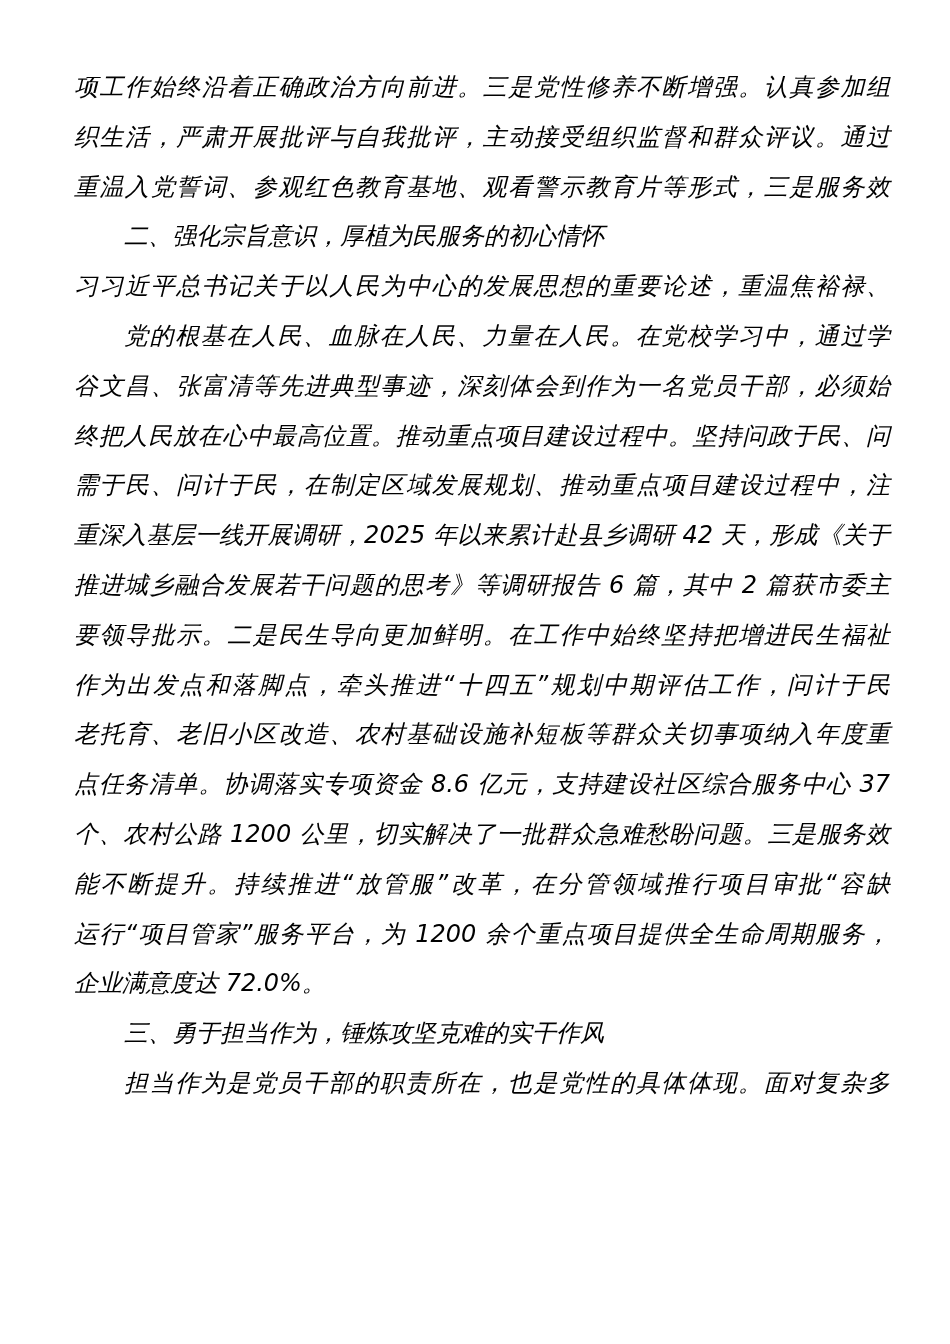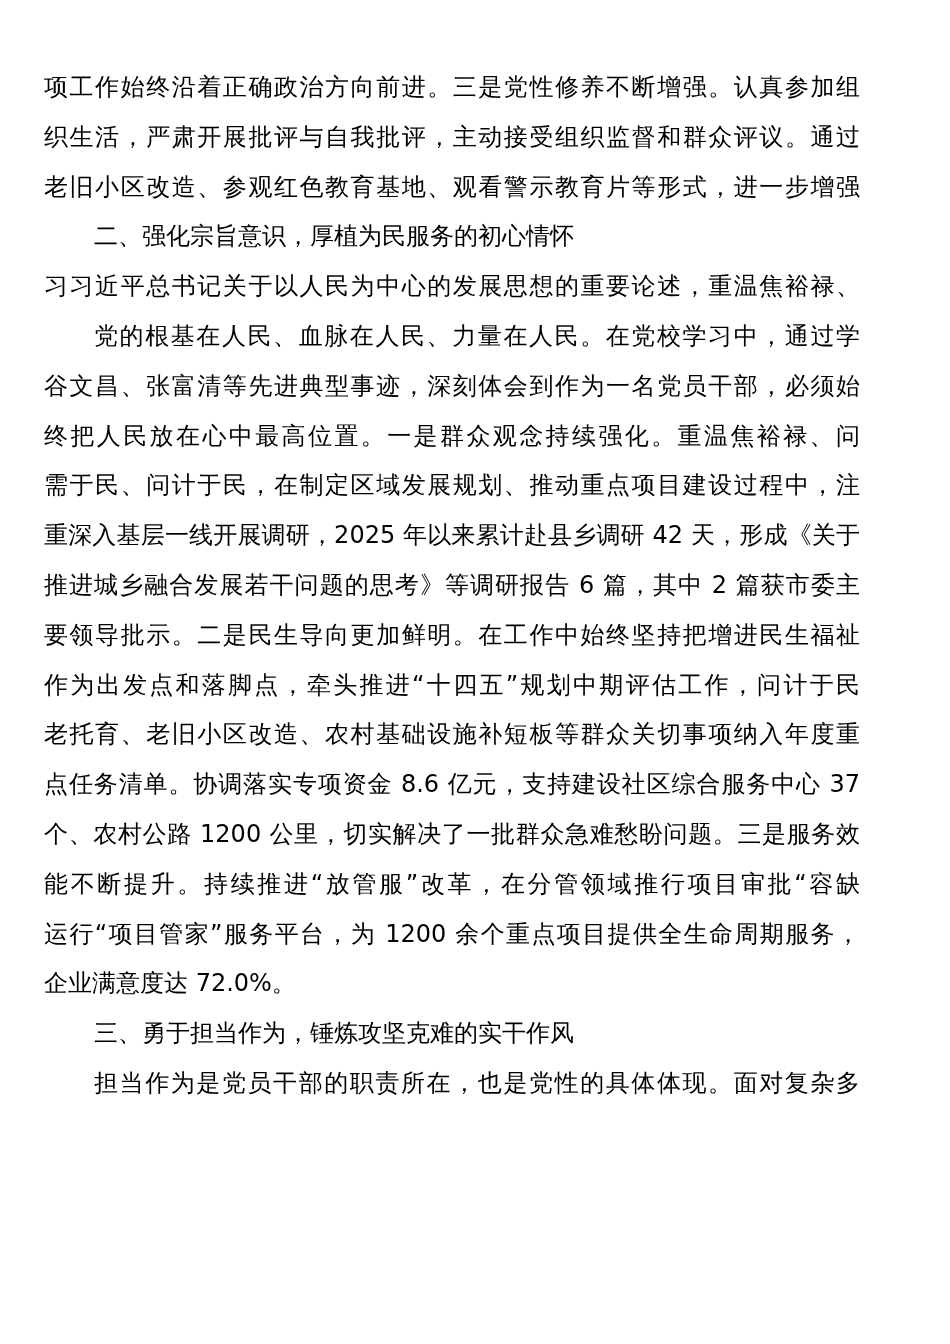--- a/index.html
+++ b/index.html
@@ -10,23 +10,24 @@
   body {
     width: 950px;
     height: 1344px;
     position: relative;
     overflow: hidden;
     font-family: "DejaVu Sans", "Liberation Sans", sans-serif;
     color: #000000;
   }
   .page {
     position: absolute;
-    left: 44px;
+    left: 74px;
     top: 63px;
     width: 816px;
+    font-style: italic;
   }
   .line {
     height: 49.8px;
     line-height: 49.8px;
     font-size: 24px;
     white-space: nowrap;
     text-align: justify;
     text-align-last: justify;
     letter-spacing: 0px;
   }
@@ -41,30 +42,30 @@
   }
 </style>
 </head>
 <body>
 
 <div class="page">
 
   <div>
     <div class="line">项工作始终沿着正确政治方向前进。三是党性修养不断增强。认真参加组</div>
     <div class="line">织生活，严肃开展批评与自我批评，主动接受组织监督和群众评议。通过</div>
-    <div class="line">老旧小区改造、参观红色教育基地、观看警示教育片等形式，进一步增强</div>
+    <div class="line">重温入党誓词、参观红色教育基地、观看警示教育片等形式，三是服务效</div>
   </div>
 
   <div class="line indent heading">二、强化宗旨意识，厚植为民服务的初心情怀</div>
 
   <div>
     <div class="line">习习近平总书记关于以人民为中心的发展思想的重要论述，重温焦裕禄、</div>
     <div class="line indent">党的根基在人民、血脉在人民、力量在人民。在党校学习中，通过学</div>
     <div class="line">谷文昌、张富清等先进典型事迹，深刻体会到作为一名党员干部，必须始</div>
-    <div class="line">终把人民放在心中最高位置。一是群众观念持续强化。重温焦裕禄、问</div>
+    <div class="line">终把人民放在心中最高位置。推动重点项目建设过程中。坚持问政于民、问</div>
     <div class="line">需于民、问计于民，在制定区域发展规划、推动重点项目建设过程中，注</div>
     <div class="line">重深入基层一线开展调研，2025 年以来累计赴县乡调研 42 天，形成《关于</div>
     <div class="line">推进城乡融合发展若干问题的思考》等调研报告 6 篇，其中 2 篇获市委主</div>
     <div class="line">要领导批示。二是民生导向更加鲜明。在工作中始终坚持把增进民生福祉</div>
     <div class="line">作为出发点和落脚点，牵头推进“十四五”规划中期评估工作，问计于民</div>
     <div class="line">老托育、老旧小区改造、农村基础设施补短板等群众关切事项纳入年度重</div>
     <div class="line">点任务清单。协调落实专项资金 8.6 亿元，支持建设社区综合服务中心 37</div>
     <div class="line">个、农村公路 1200 公里，切实解决了一批群众急难愁盼问题。三是服务效</div>
     <div class="line">能不断提升。持续推进“放管服”改革，在分管领域推行项目审批“容缺</div>
     <div class="line">运行“项目管家”服务平台，为 1200 余个重点项目提供全生命周期服务，</div>

